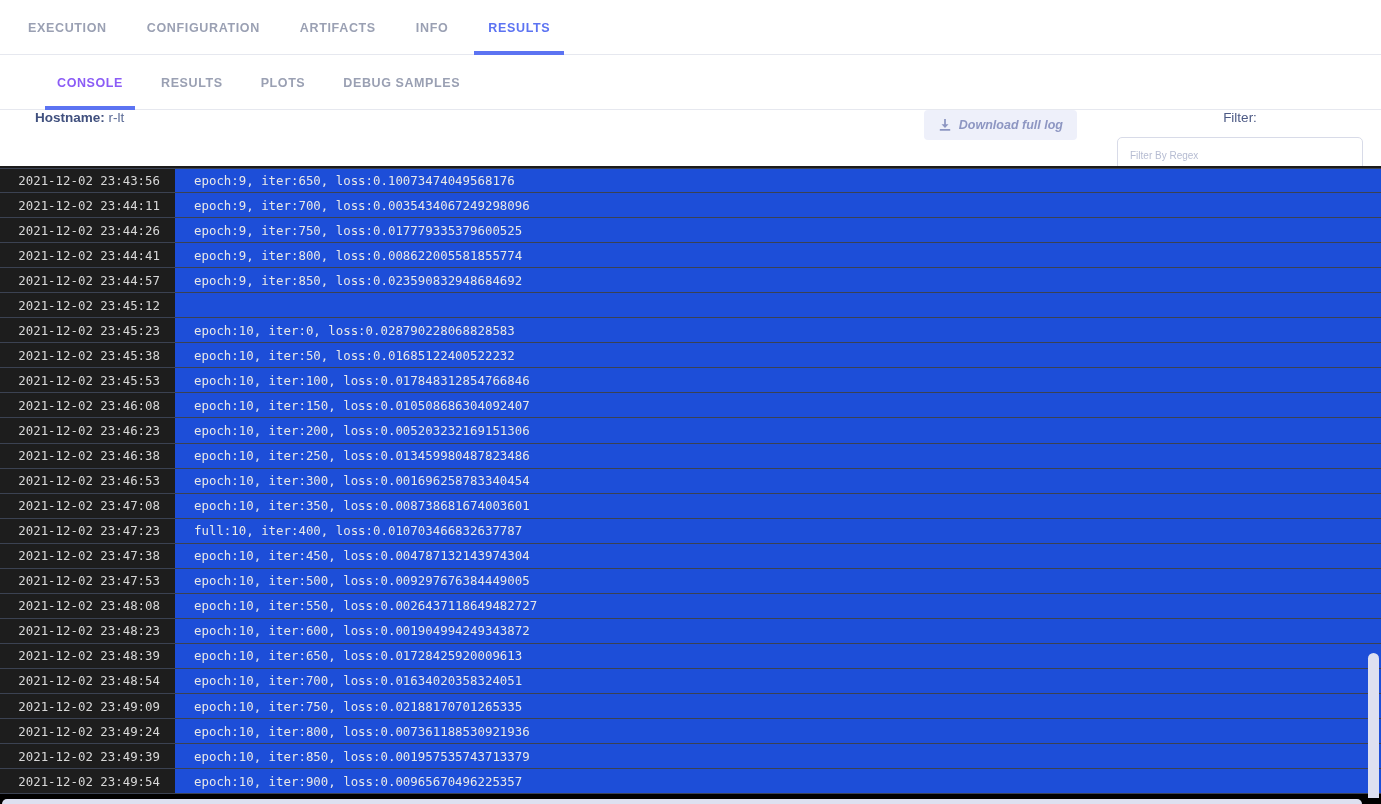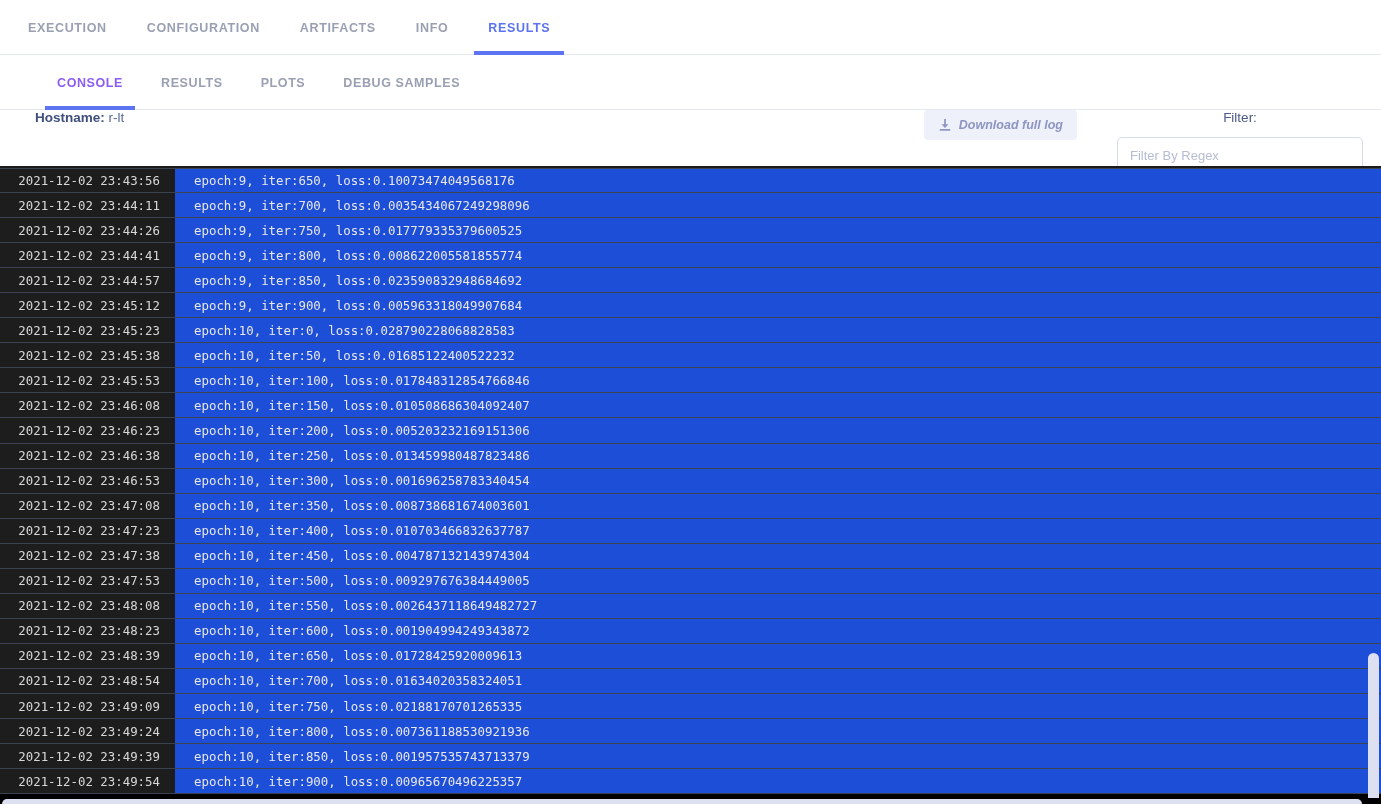--- a/index.html
+++ b/index.html
@@ -141,21 +141,21 @@
     color: #4d5a85;
     white-space: nowrap;
   }
   .filter-input {
     width: 246px;
     height: 36px;
     border: 1px solid #d8dbe8;
     border-radius: 5px;
     background: #ffffff;
     padding: 0 12px;
-    font-size: 13px;
+    font-size: 10px;
     color: #4d5a85;
     font-family: "Liberation Sans", sans-serif;
     outline: none;
   }
   .filter-input::placeholder { color: #b6bcd2; }
 
   
   .console {
     position: relative;
     height: 644px;
@@ -312,21 +312,20 @@
       <div class="log-row">
         <div class="log-ts">2021-12-02 23:44:41</div>
         <div class="log-msg">epoch:9, iter:800, loss:0.008622005581855774</div>
       </div>
       <div class="log-row">
         <div class="log-ts">2021-12-02 23:44:57</div>
         <div class="log-msg">epoch:9, iter:850, loss:0.023590832948684692</div>
       </div>
       <div class="log-row">
         <div class="log-ts">2021-12-02 23:45:12</div>
-        <div class="log-msg">epoch:9, iter:900, loss:0.005963318049907684</div>
       </div>
       <div class="log-row">
         <div class="log-ts">2021-12-02 23:45:23</div>
         <div class="log-msg">epoch:10, iter:0, loss:0.028790228068828583</div>
       </div>
       <div class="log-row">
         <div class="log-ts">2021-12-02 23:45:38</div>
         <div class="log-msg">epoch:10, iter:50, loss:0.01685122400522232</div>
       </div>
       <div class="log-row">
@@ -348,21 +347,21 @@
       <div class="log-row">
         <div class="log-ts">2021-12-02 23:46:53</div>
         <div class="log-msg">epoch:10, iter:300, loss:0.001696258783340454</div>
       </div>
       <div class="log-row">
         <div class="log-ts">2021-12-02 23:47:08</div>
         <div class="log-msg">epoch:10, iter:350, loss:0.008738681674003601</div>
       </div>
       <div class="log-row">
         <div class="log-ts">2021-12-02 23:47:23</div>
-        <div class="log-msg">epoch:10, iter:400, loss:0.010703466832637787</div>
+        <div class="log-msg">full:10, iter:400, loss:0.010703466832637787</div>
       </div>
       <div class="log-row">
         <div class="log-ts">2021-12-02 23:47:38</div>
         <div class="log-msg">epoch:10, iter:450, loss:0.004787132143974304</div>
       </div>
       <div class="log-row">
         <div class="log-ts">2021-12-02 23:47:53</div>
         <div class="log-msg">epoch:10, iter:500, loss:0.009297676384449005</div>
       </div>
       <div class="log-row">

